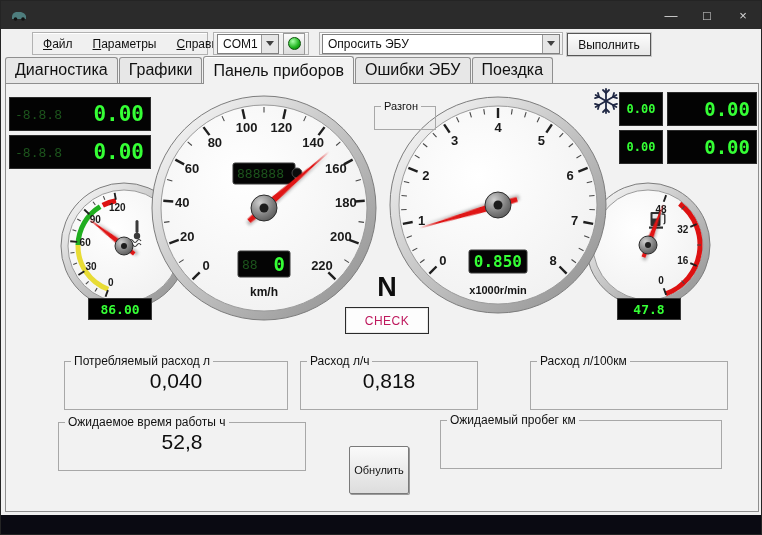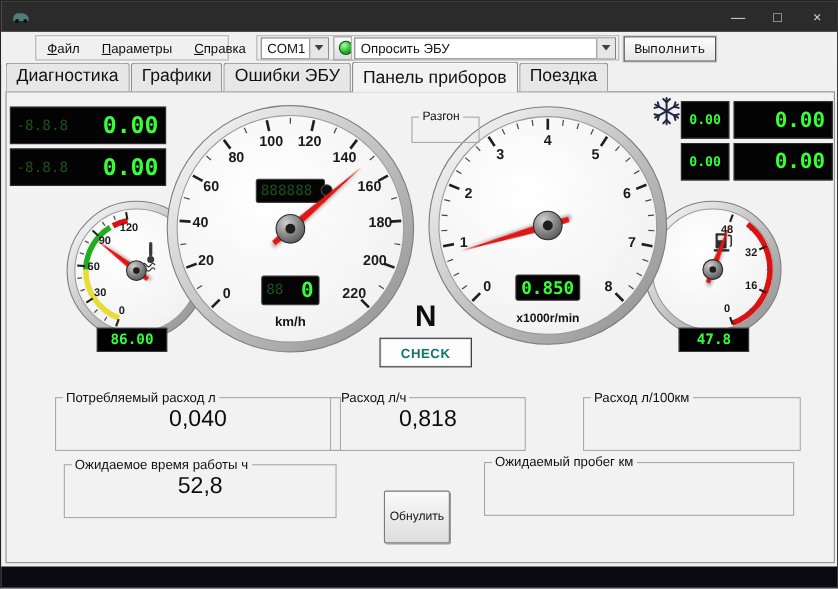--- a/index.html
+++ b/index.html
@@ -17,40 +17,40 @@
   .win-btn { width:36px; display:flex; align-items:center; justify-content:center;
     color:#d8d8d8; font-size:13px; }
   
   .toolbar-row { position:absolute; top:28px; left:0; width:100%; height:30px; background:#f0f0f0; }
   .tgroup { position:absolute; top:3px; height:23px; border:1px solid #b2b2b2;
     background:#f0f0f0; display:flex; align-items:center; box-sizing:border-box;
     box-shadow: inset 0 1px 0 #ffffff; }
   .menu-group { left:6px; width:176px;margin-left:25px; }
   .menu-item { display:inline-block; padding:3px 10px; font-size:12px; color:#101010; cursor:default; }
   .menu-item::first-letter { text-decoration:underline; }
-  .com-group { left:232px; width:96px; padding:0 3px; gap:4px; }
+  .com-group { left:212px; width:96px; padding:0 3px; gap:4px; }
   .combo { height:20px; background:#ffffff; border:1px solid #808080; display:flex;
     align-items:center; font-size:12px; box-sizing:border-box; color:#111; }
   .combo .txt { padding:0 5px; flex:1; white-space:nowrap; overflow:hidden; }
   .combo .arrow-btn { width:16px; height:100%; background:#e6e6e6; border-left:1px solid #9a9a9a;
     display:flex; align-items:center; justify-content:center; }
   .arrow-down { width:0; height:0; border-left:4px solid transparent;
     border-right:4px solid transparent; border-top:5px solid #404040; }
   .com-combo { width:62px; }
   .led-btn { width:23px; height:20px; border:1px solid #9a9a9a;
     background:linear-gradient(#fbfbfb,#dcdcdc); display:flex; align-items:center; justify-content:center; }
   .led-dot { width:11px; height:11px; border-radius:50%;
     background:radial-gradient(circle at 35% 30%, #a8ffa8, var(--led-green,#1db31d) 60%, #0a6e0a);
     border:1px solid #0a5408; }
   .cmd-group { left:318px; width:244px; padding:0 2px; }
   .cmd-combo { flex:1; }
   .run-button { position:absolute; left:566px; top:4px; width:82px; height:21px;
     border:1px solid #565656; background:linear-gradient(#fdfdfd,#e7e7e7);
     font-size:12px; color:#111; display:flex; align-items:center; justify-content:center;
-    box-shadow:0 0 0 1px #c9c9c9;font-family:Liberation Mono, monospace; }
+    box-shadow:0 0 0 1px #c9c9c9; }
   
   .tabs-row { position:absolute; left:4px; top:58px; height:24px; display:flex;
     align-items:flex-end; z-index:3; }
   .tab { border:1px solid #8f8f8f; border-bottom:none; background:#e7e7e7;
     padding:3px 9px 4px; font-size:16px; color:#111; margin-right:1px;
     border-radius:3px 3px 0 0; }
   .tab.active { background:#f2f2f2; padding-top:5px; position:relative; z-index:4;
     margin-bottom:-1px; box-shadow: inset 0 1px 0 #ffffff; }
   
   .main-panel { position:absolute; left:4px; top:82px; width:754px; height:429px;
@@ -77,22 +77,22 @@
   
   fieldset { position:absolute; border:1px solid #a8a8a8; margin:15px; padding:0;
     box-sizing:border-box; background:transparent; z-index:4; }
   legend { font-size:12px; color:#111; margin-left:6px; padding:0 3px; }
   .fs-value { text-align:center; font-size:21px; color:#0d0d0d; padding-top:1px; }
   .razgon { z-index:3; }
   .razgon legend { font-size:11px; }
   .gear-indicator { position:absolute; left:370px; top:271px; width:32px; text-align:center;
     font-size:27px; font-weight:600; color:#0d0d0d; z-index:4; }
   .check-button { position:absolute; left:344px; top:306px; width:82px; height:25px;
-    border:1px solid #2b2b2b; background:#fdfdfd; font-weight:bold; font-size:12px;
-    letter-spacing:0.5px; color:#0f766e; display:flex; align-items:center; justify-content:center;
+    border:1px solid #2b2b2b; background:#fdfdfd; font-weight:normal; font-size:12px;
+    letter-spacing:0.5px; color:#be185d; display:flex; align-items:center; justify-content:center;
     z-index:5; box-shadow:0 0 0 1px #e8e8e8 inset; }
   .reset-button { position:absolute; left:348px; top:407px; width:58px; height:46px;
     border:1px solid #7a7a7a; background:linear-gradient(#fafafa,#dddddd); font-size:11px;
     color:#111; display:flex; align-items:center; justify-content:center; border-radius:2px;
     z-index:5; box-shadow:1px 1px 0 #9a9a9a;margin-top:38px; }
   .snowflake { position:absolute; left:590px; top:85px; z-index:3; }
   .bottom-bar { position:absolute; left:0; top:514px; width:100%; height:21px;
     background:var(--bottom-bar,#0a0a12); z-index:6; }
 </style>
 </head>
@@ -139,22 +139,22 @@
             <span class="arrow-down"></span>
           </span>
       </div>
     </div>
     <div class="run-button">Выполнить</div>
   </div>
 
   <div class="tabs-row">
     <div class="tab">Диагностика</div>
     <div class="tab">Графики</div>
+    <div class="tab active">Панель приборов</div>
     <div class="tab">Ошибки ЭБУ</div>
-    <div class="tab active">Панель приборов</div>
     <div class="tab">Поездка</div>
   </div>
 
   <div class="main-panel"></div>
 
   <div id="gauges">
       <svg width="132" height="132" viewBox="-66 -66 132 132" style="position: absolute; left: 57px; top: 179px; z-index: 1;">
         <defs>
           <linearGradient id="bz-temperature" x1="0" y1="0" x2="1" y2="1">
        <stop offset="0" stop-color="#ffffff"></stop>
@@ -466,21 +466,21 @@
       </g>
     </svg>
   </span>
 
   <div class="led-readout" style="left:87px; top:297px;">86.00</div>
   <div class="led-readout" style="left:616px; top:297px;">47.8</div>
 
   <div class="gear-indicator">N</div>
   <div class="check-button">CHECK</div>
 
-  <fieldset style="left:34px; top:338px; width:260px; height:56px;">
+  <fieldset style="left:48px; top:338px; width:224px; height:56px;">
     <legend>Потребляемый расход л</legend>
     <div class="fs-value">0,040</div>
   </fieldset>
 
   <fieldset style="left:284px; top:338px; width:178px; height:56px;">
     <legend>Расход л/ч</legend>
     <div class="fs-value">0,818</div>
   </fieldset>
 
   <fieldset style="left:514px; top:338px; width:198px; height:56px;">

